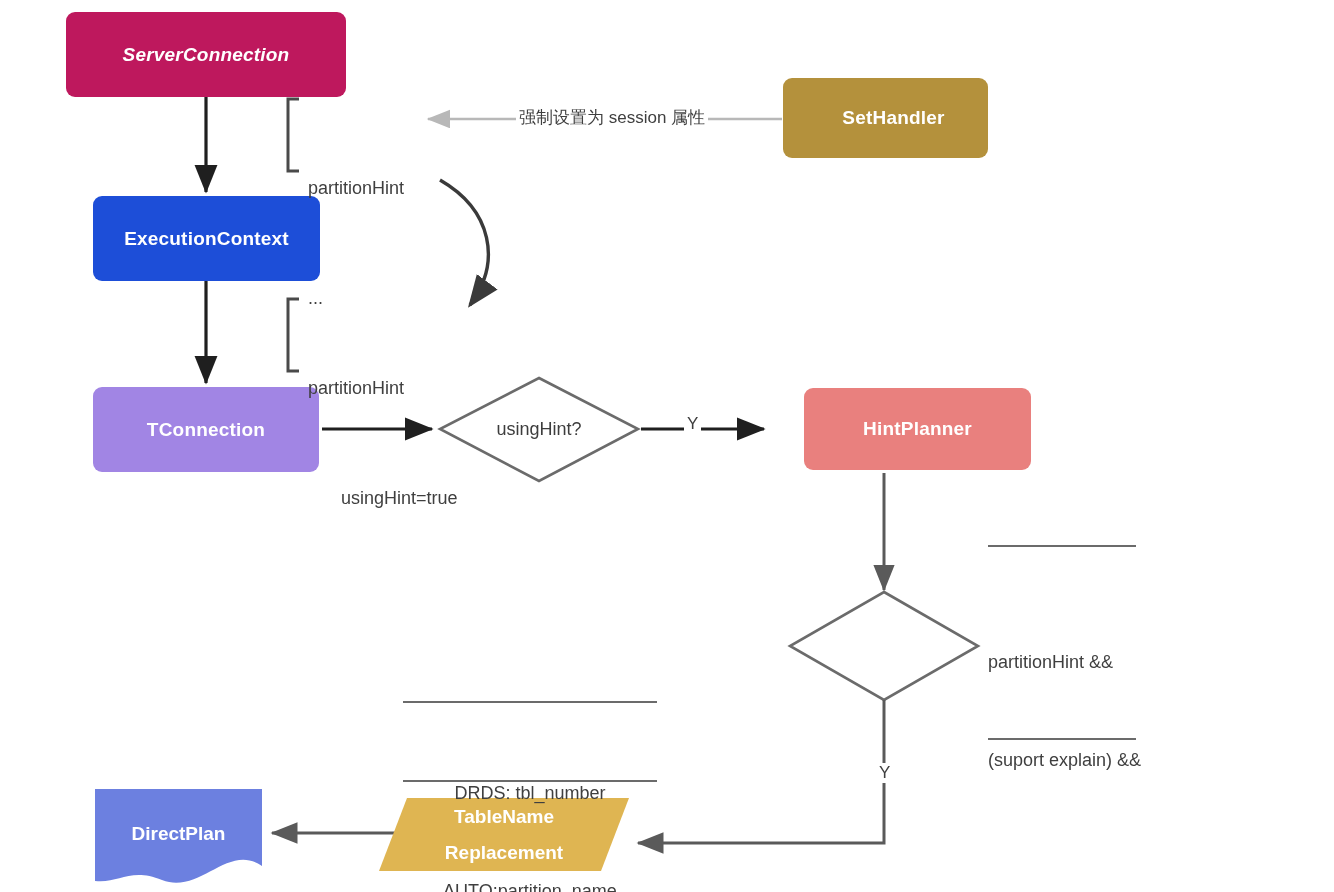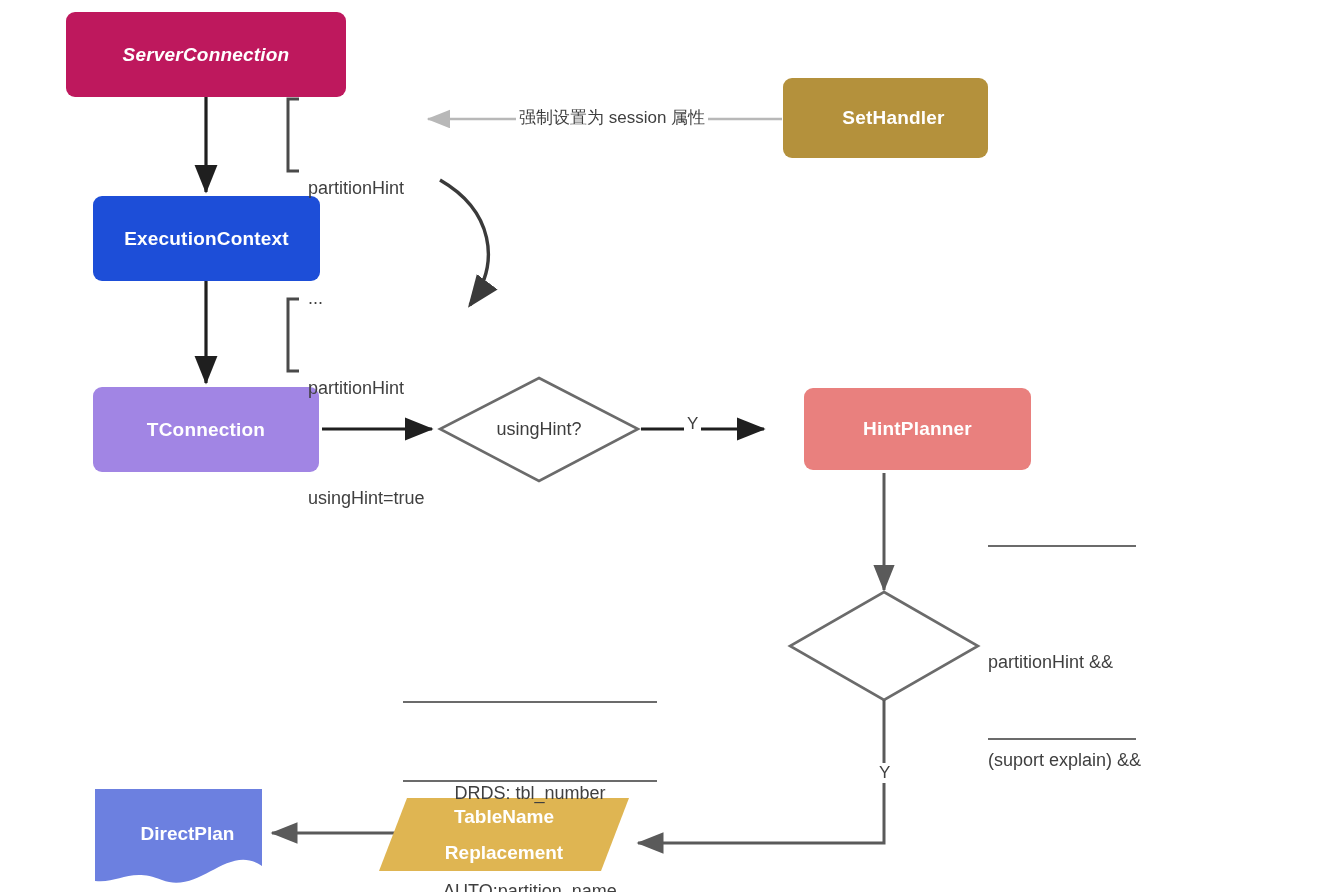--- a/index.html
+++ b/index.html
@@ -157,40 +157,40 @@
 
   <div class="node rounded" style="left:772px; top:388px; width:227px; height:82px; background:#e9807e;margin-left:32px;">
     <span>HintPlanner</span>
   </div>
 
   <div class="pgram-label" style="left:379px; top:800px; width:250px; height:70px; display:flex; flex-direction:column; align-items:center; justify-content:center;">
     <span>TableName</span>
     <span>Replacement</span>
   </div>
 
-  <div class="wavy-label" style="left:104px; top:818px; width:167px; height:32px; display:flex; align-items:center; justify-content:center;">
+  <div class="wavy-label" style="left:95px; top:818px; width:167px; height:32px; display:flex; align-items:center; justify-content:center;">
     <span>DirectPlan</span>
   </div>
 
   <div class="decision" style="left:460px; top:412px; width:158px; height:34px;text-align:right;">
     <span>usingHint?</span>
   </div>
 
   <div class="decision" style="left:820px; top:630px; width:128px; height:32px;">
     <span></span>
   </div>
 
   <div class="annot" style="left:308px; top:106px; width:160px;">
     <div>partitionHint</div>
     <div style="margin-top:12px;">...</div>
   </div>
 
   <div class="annot" style="left:308px; top:306px; width:200px;">
     <div>partitionHint</div>
-    <div style="margin-top:12px;">usingHint=true</div>
+    <div style="margin-top:12px;margin-left:33px;">usingHint=true</div>
   </div>
 
   <div class="edge-label" style="left:516px; top:106px;">
     <span>强制设置为 session 属性</span>
   </div>
 
   <div class="edge-label" style="left:684px; top:414px;">
     <span>Y</span>
   </div>
 

